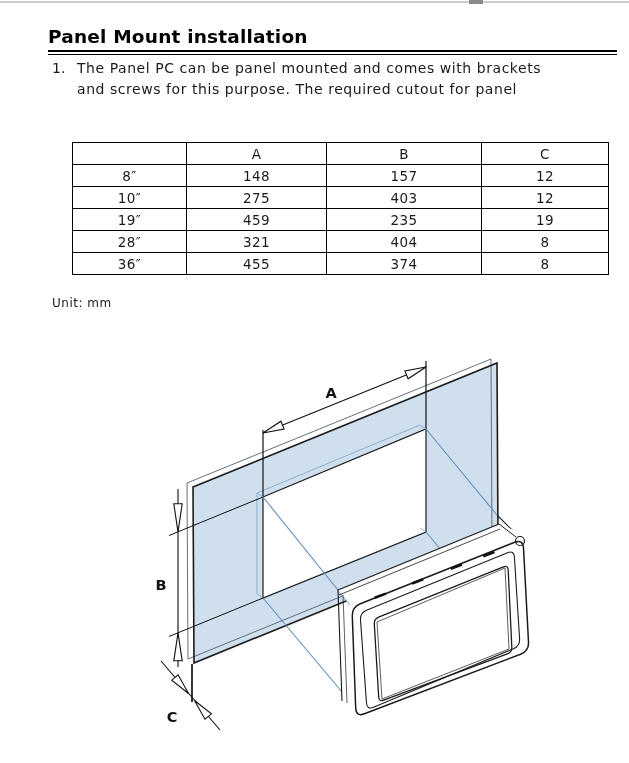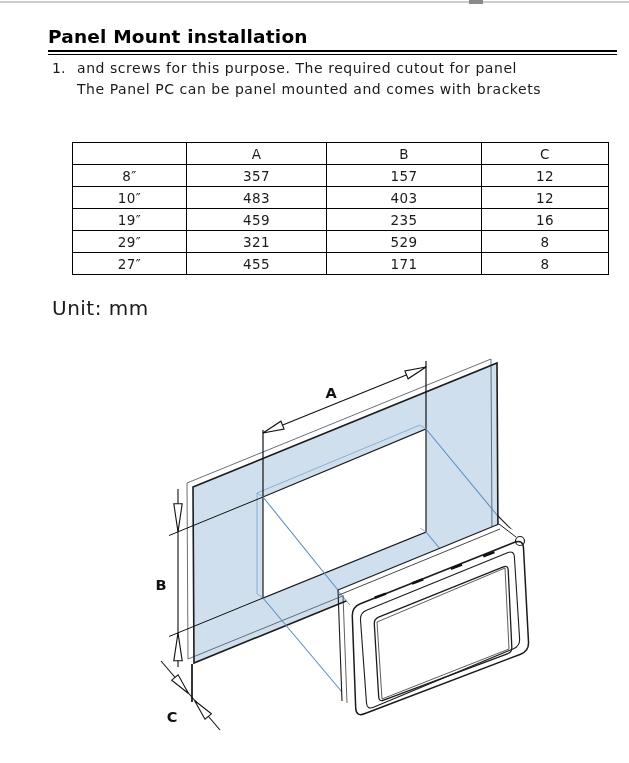--- a/index.html
+++ b/index.html
@@ -19,87 +19,87 @@
   .instruction .lines { font-size: 14px; line-height: 21px; letter-spacing: 0.55px; }
   .instruction .lines span { display: block; white-space: nowrap; }
 
   table.dims { position: absolute; left: 72px; top: 142px; width: 536px; border-collapse: collapse; table-layout: fixed; }
   table.dims th, table.dims td {
     border: 1px solid #000; height: 22px; text-align: center; vertical-align: middle;
     font-size: 13.5px; font-weight: normal; padding: 0; letter-spacing: 0.4px;
   }
   col.c0 { width: 114px; } col.c1 { width: 140px; } col.c2 { width: 155px; } col.c3 { width: 127px; }
 
-  .unit-note { position: absolute; left: 52px; top: 296px; font-size: 20px; letter-spacing: 0.5px; }
+  .unit-note { position: absolute; left: 52px; top: 296px; font-size: 12px; letter-spacing: 0.5px; }
 
   svg.diagram { position: absolute; left: 0; top: 330px; width: 629px; height: 433px; }
   svg text { font-family: "DejaVu Sans", "Liberation Sans", sans-serif; font-size: 14.5px; font-weight: 600; fill: #111; }
 </style>
 </head>
 <body>
 
 <div class="top-hairline"></div>
 <div class="top-artifact"></div>
 
 <div class="title-block">
   <div class="title-text">Panel Mount installation</div>
   <div class="title-rule-a"></div>
   <div class="title-rule-b"></div>
 </div>
 
 <div class="instruction">
   <div class="num">1.</div>
   <div class="lines">
+    <span>The Panel PC can be panel mounted and comes with brackets</span>
     <span>and screws for this purpose. The required cutout for panel</span>
-    <span>The Panel PC can be panel mounted and comes with brackets</span>
   </div>
 </div>
 
 <table class="dims">
   <colgroup>
       <col class="c0">
       <col class="c1">
       <col class="c2">
       <col class="c3">
     </colgroup>
   <tbody>
       <tr>
     <th></th>
     <th>A</th>
     <th>B</th>
     <th>C</th>
   </tr>
   <tr>
     <td>8″</td>
-    <td>357</td>
+    <td>148</td>
     <td>157</td>
     <td>12</td>
   </tr>
   <tr>
     <td>10″</td>
-    <td>483</td>
+    <td>275</td>
     <td>403</td>
     <td>12</td>
   </tr>
   <tr>
     <td>19″</td>
     <td>459</td>
     <td>235</td>
-    <td>16</td>
+    <td>19</td>
   </tr>
   <tr>
-    <td>29″</td>
+    <td>28″</td>
     <td>321</td>
-    <td>529</td>
+    <td>404</td>
     <td>8</td>
   </tr>
   <tr>
-    <td>27″</td>
+    <td>36″</td>
     <td>455</td>
-    <td>171</td>
+    <td>374</td>
     <td>8</td>
   </tr>
 </tbody>
   </table>
 
 <div class="unit-note">Unit: mm</div>
 
 <svg class="diagram" viewBox="0 330 629 433">
 
   <g>

